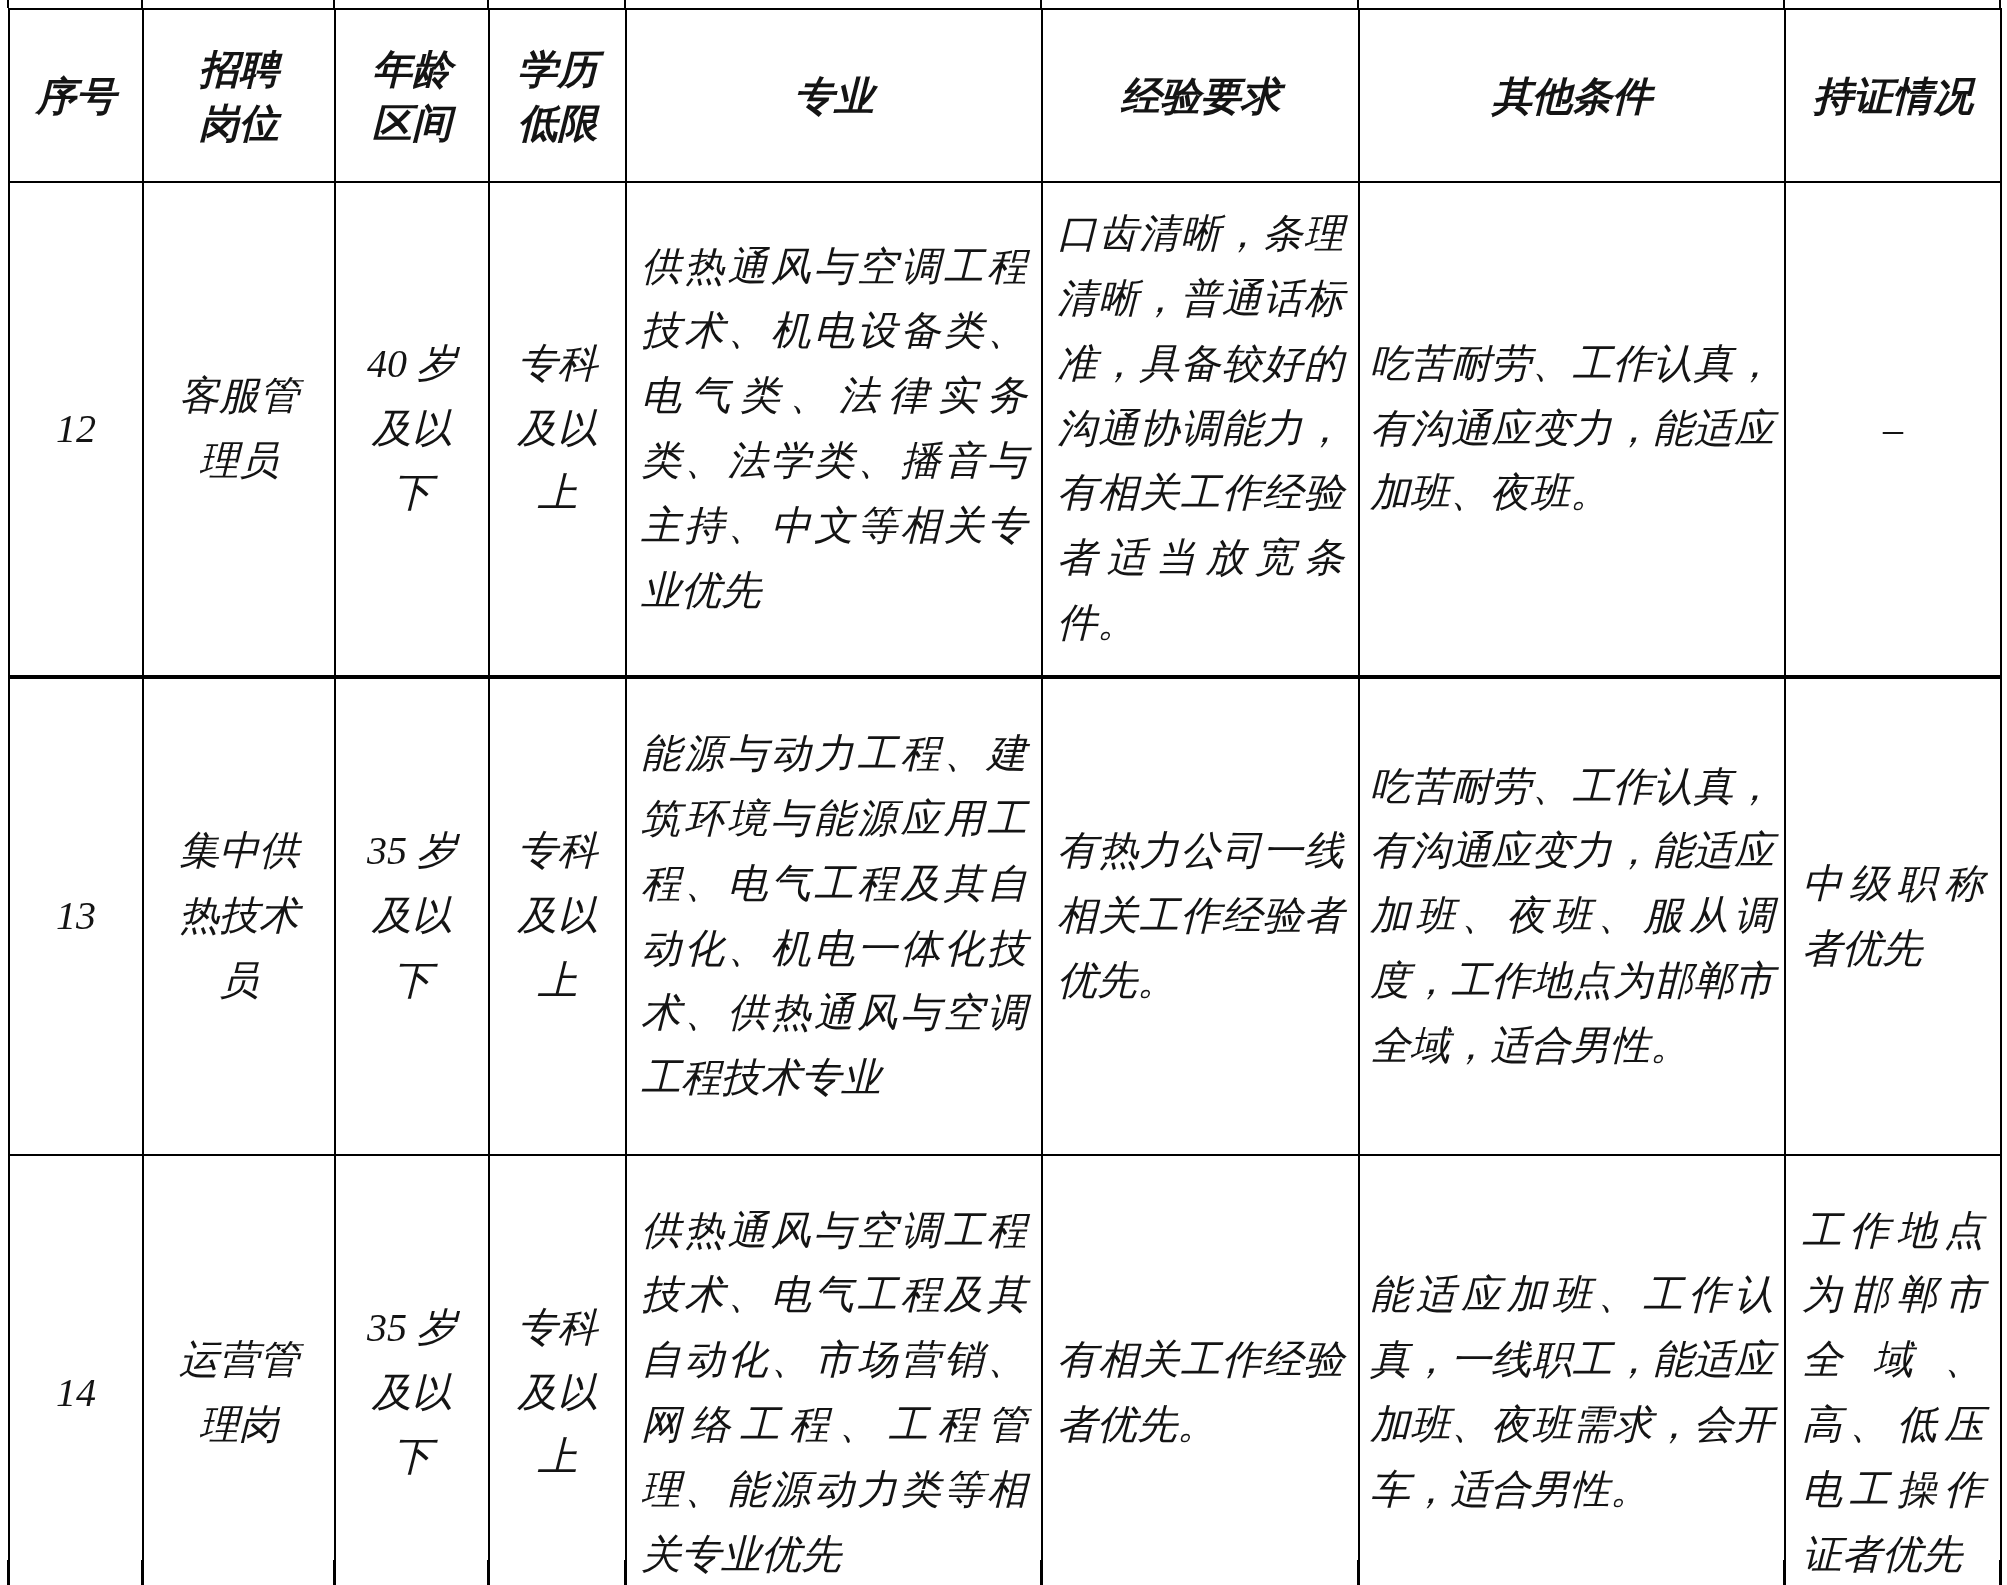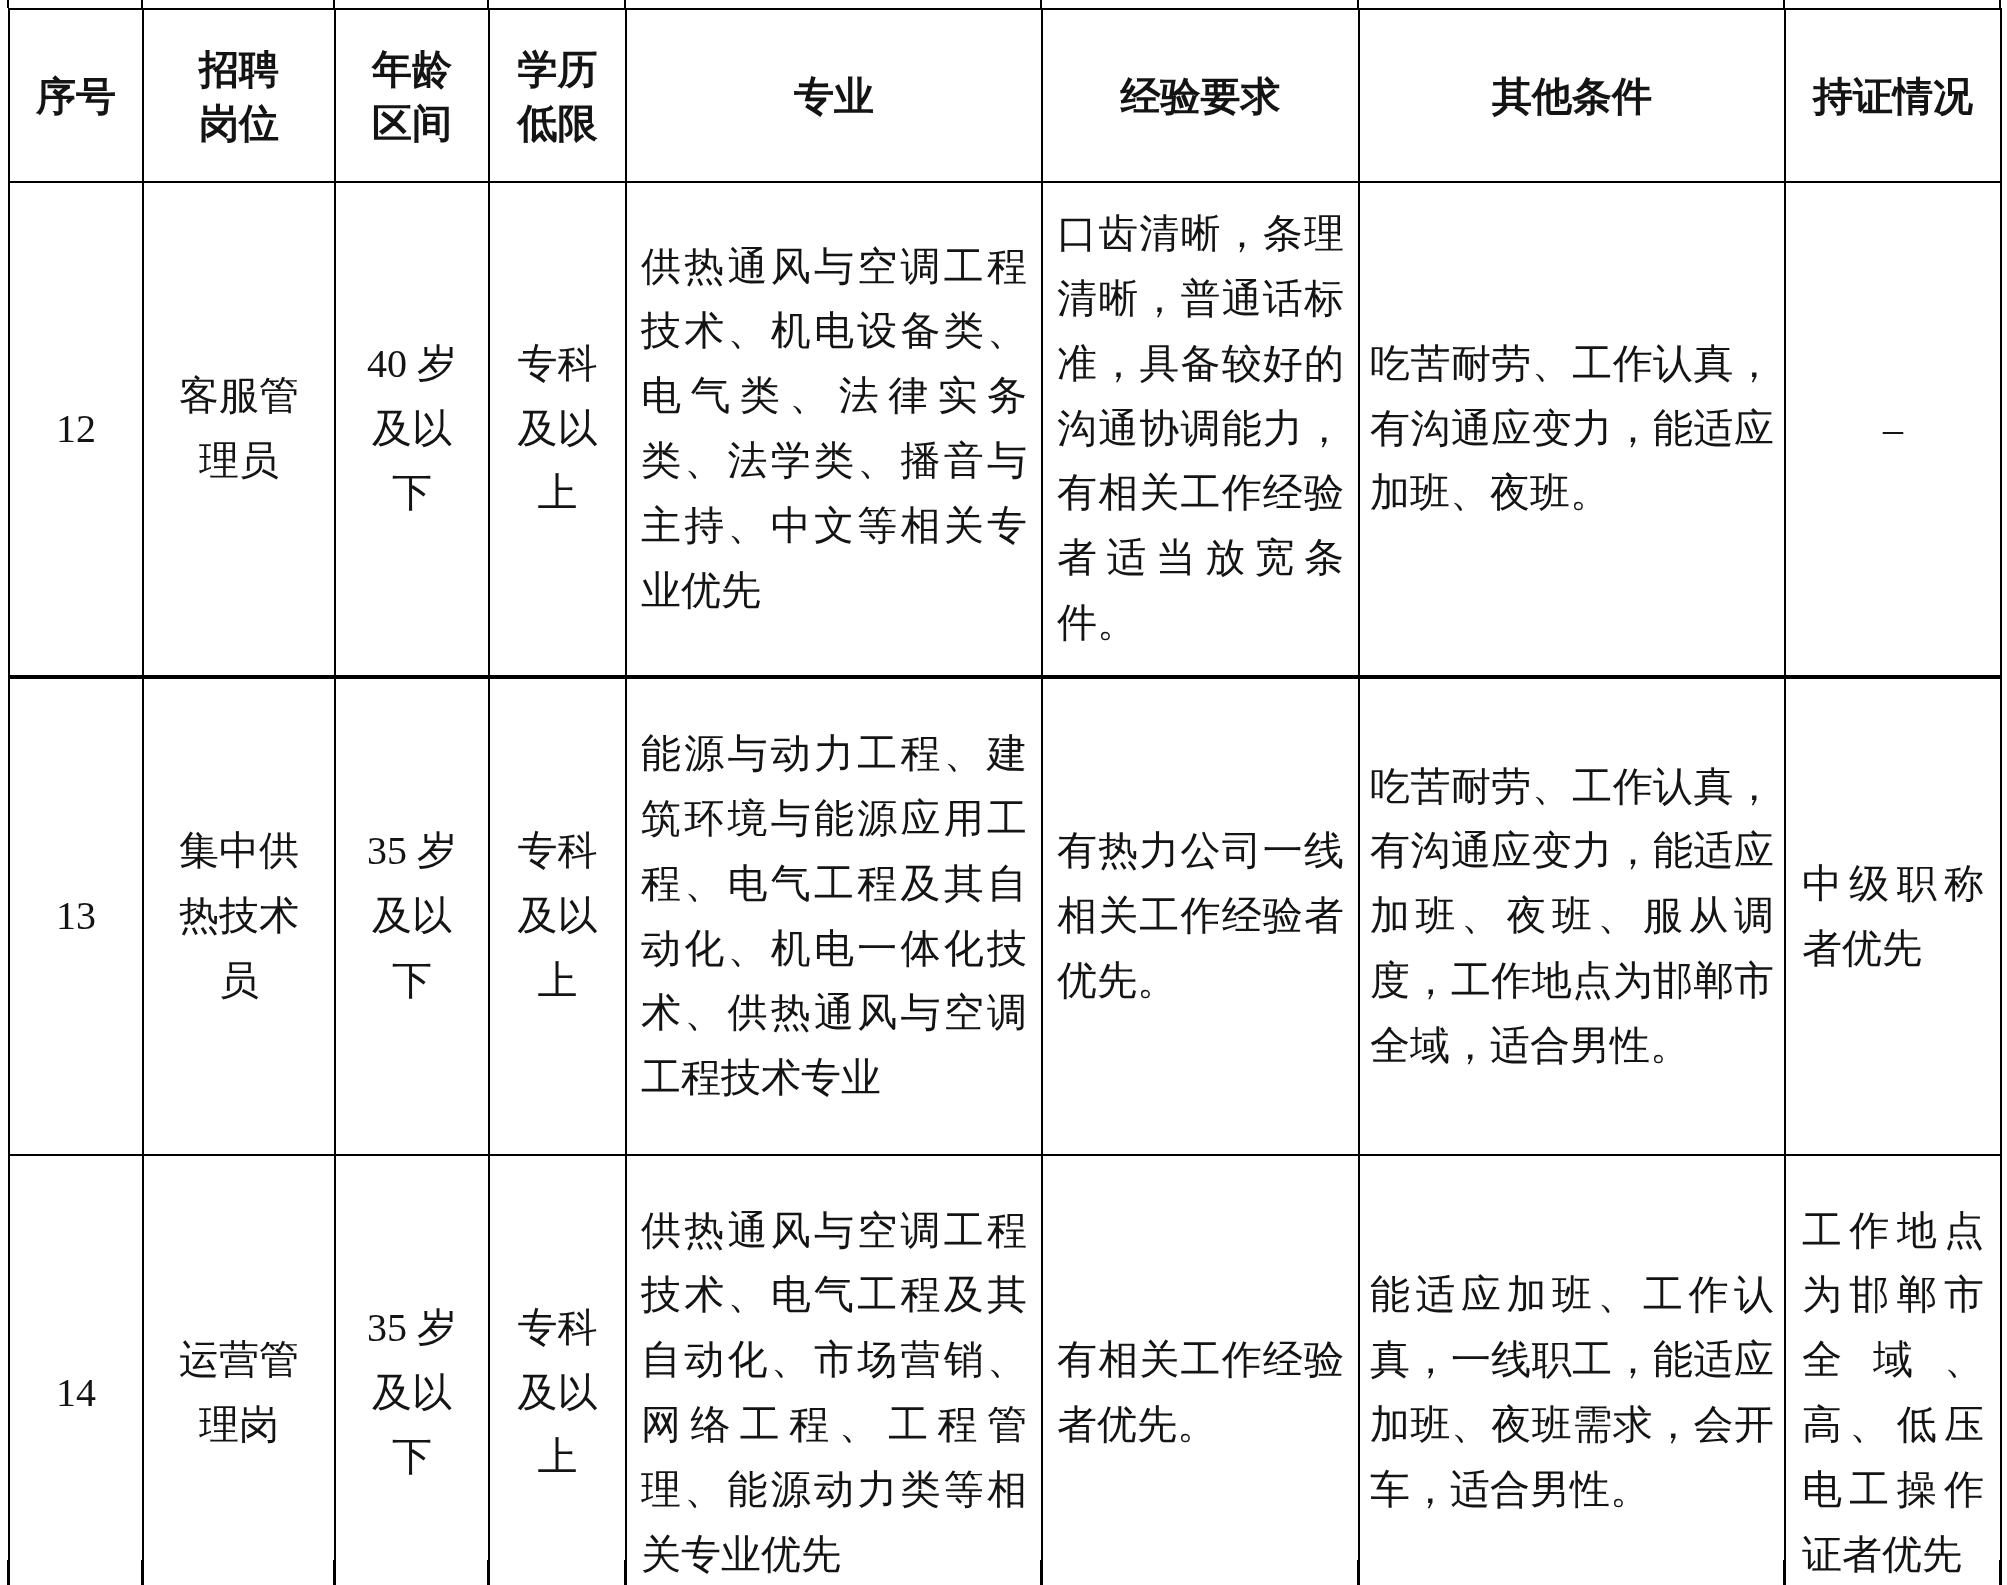--- a/index.html
+++ b/index.html
@@ -3,21 +3,21 @@
 <meta charset="utf-8">
 <style>
   html, body { margin:0; padding:0; }
   body {
     width:2007px; height:1585px;
     background:#ffffff;
     position:relative;
     font-family:"Liberation Serif","DejaVu Serif",serif;
     color:#141414;
   }
-  .page { position:absolute; inset:0; }
+  .page { position:absolute; inset:0;font-style:italic; }
 
   table.tbl {
     position:absolute; left:8px; top:8px;
     width:1992px;
     border-collapse:collapse;
     table-layout:fixed;
   }
   .tbl th, .tbl td {
     border:2px solid #000;
     vertical-align:middle;

